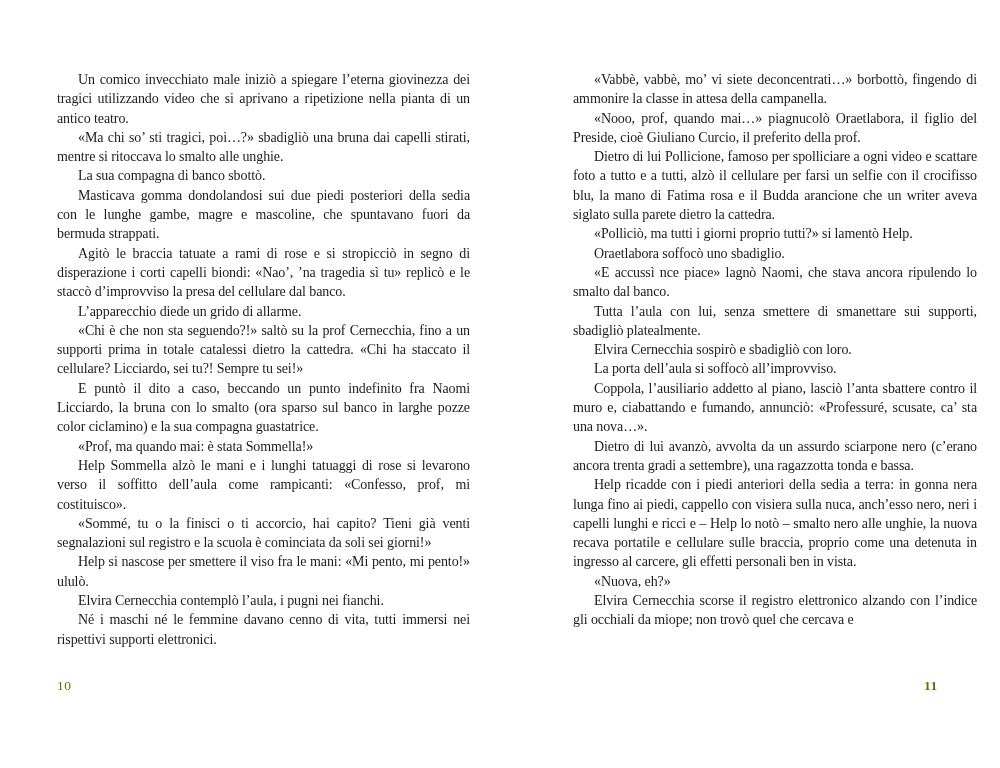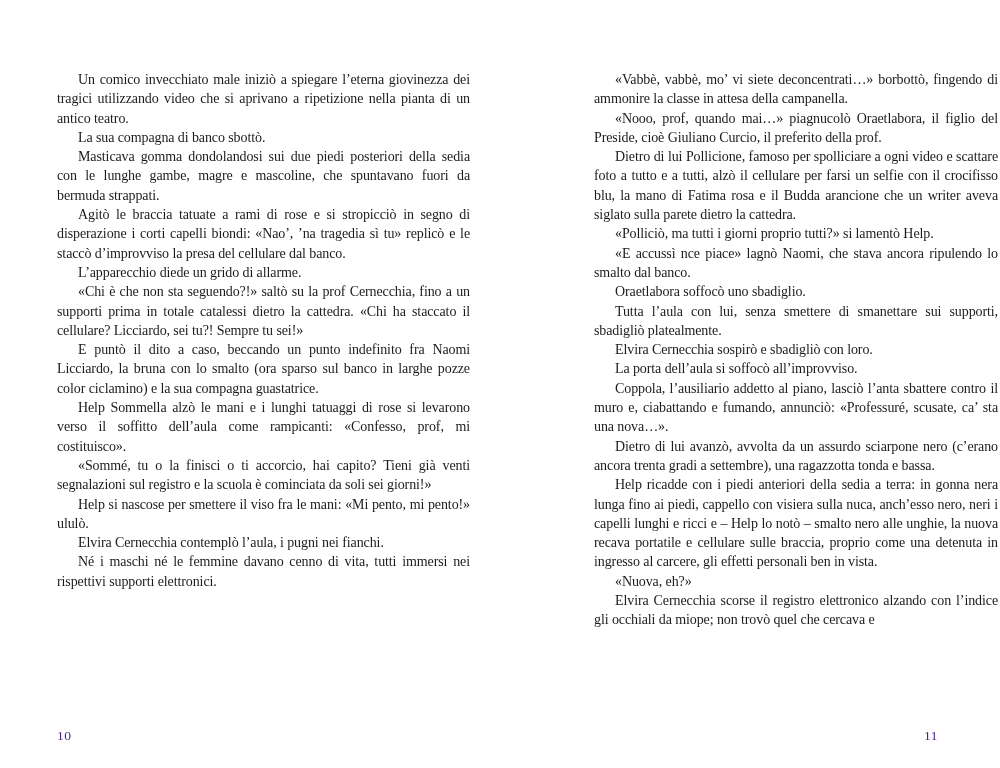--- a/index.html
+++ b/index.html
@@ -27,71 +27,73 @@
   .text-block {
     position: absolute;
     top: 70px;
     text-align: justify;
     font-size: 14px;
     line-height: 19.3px;
     letter-spacing: -0.1px;
   }
   .page.left  .text-block { left: 57px; width: 413px; }
   
-  .page.right .text-block { left: 94px; width: 404px; }
+  .page.right .text-block { left: 73px; width: 404px; }
 
   .para {
     margin: 0;
     text-indent: 21px;
     hyphens: auto;
     font-family: Liberation Serif, serif;
     -webkit-hyphens: auto;
   }
 
   .page-number {
     position: absolute;
-    top: 728px;
+    top: 678px;
     font-size: 13.5px;
     letter-spacing: 0.5px;
-    color: #4c1d95;
+    color: #4d7c0f;
   }
   .page.left  .page-number { left: 57px; }
-  .page.right .page-number { left: 424px; }
+  .page.right .page-number { left: 424px; font-weight: bold; }
 </style>
 </head>
 <body>
 
 <div class="spread">
 
   <section class="page left">
     <div class="text-block" lang="it">
         <p class="para">Un comico invecchiato male iniziò a spiegare l’eterna giovinezza dei tragici utilizzando video che si aprivano a ripetizione nella pianta di un antico teatro.</p>
+        <p class="para">«Ma chi so’ sti tragici, poi…?» sbadigliò una bruna dai capelli stirati, mentre si ritoccava lo smalto alle unghie.</p>
         <p class="para">La sua compagna di banco sbottò.</p>
         <p class="para">Masticava gomma dondolandosi sui due piedi posteriori della sedia con le lunghe gambe, magre e mascoline, che spuntavano fuori da bermuda strappati.</p>
         <p class="para">Agitò le braccia tatuate a rami di rose e si stropicciò in segno di disperazione i corti capelli biondi: «Nao’, ’na tragedia sì tu» replicò e le staccò d’improvviso la presa del cellulare dal banco.</p>
         <p class="para">L’apparecchio diede un grido di allarme.</p>
         <p class="para">«Chi è che non sta seguendo?!» saltò su la prof Cernecchia, fino a un supporti prima in totale catalessi dietro la cattedra. «Chi ha staccato il cellulare? Licciardo, sei tu?! Sempre tu sei!»</p>
         <p class="para">E puntò il dito a caso, beccando un punto indefinito fra Naomi Licciardo, la bruna con lo smalto (ora sparso sul banco in larghe pozze color ciclamino) e la sua compagna guastatrice.</p>
+        <p class="para">«Prof, ma quando mai: è stata Sommella!»</p>
         <p class="para">Help Sommella alzò le mani e i lunghi tatuaggi di rose si levarono verso il soffitto dell’aula come rampicanti: «Confesso, prof, mi costituisco».</p>
         <p class="para">«Sommé, tu o la finisci o ti accorcio, hai capito? Tieni già venti segnalazioni sul registro e la scuola è cominciata da soli sei giorni!»</p>
         <p class="para">Help si nascose per smettere il viso fra le mani: «Mi pento, mi pento!» ululò.</p>
         <p class="para">Elvira Cernecchia contemplò l’aula, i pugni nei fianchi.</p>
         <p class="para">Né i maschi né le femmine davano cenno di vita, tutti immersi nei rispettivi supporti elettronici.</p>
       </div>
     <div class="page-number">10</div>
   </section>
 
   <section class="page right">
     <div class="text-block" lang="it">
         <p class="para">«Vabbè, vabbè, mo’ vi siete deconcentrati…» borbottò, fingendo di ammonire la classe in attesa della campanella.</p>
         <p class="para">«Nooo, prof, quando mai…» piagnucolò Oraetlabora, il figlio del Preside, cioè Giuliano Curcio, il preferito della prof.</p>
         <p class="para">Dietro di lui Pollicione, famoso per spolliciare a ogni video e scattare foto a tutto e a tutti, alzò il cellulare per farsi un selfie con il crocifisso blu, la mano di Fatima rosa e il Budda arancione che un writer aveva siglato sulla parete dietro la cattedra.</p>
         <p class="para">«Polliciò, ma tutti i giorni proprio tutti?» si lamentò Help.</p>
+        <p class="para">Oraetlabora soffocò uno sbadiglio.</p>
         <p class="para">«E accussì nce piace» lagnò Naomi, che stava ancora ripulendo lo smalto dal banco.</p>
-        <p class="para">Oraetlabora soffocò uno sbadiglio.</p>
         <p class="para">Tutta l’aula con lui, senza smettere di smanettare sui supporti, sbadigliò platealmente.</p>
         <p class="para">Elvira Cernecchia sospirò e sbadigliò con loro.</p>
         <p class="para">La porta dell’aula si soffocò all’improvviso.</p>
         <p class="para">Coppola, l’ausiliario addetto al piano, lasciò l’anta sbattere contro il muro e, ciabattando e fumando, annunciò: «Professuré, scusate, ca’ sta una nova…».</p>
         <p class="para">Dietro di lui avanzò, avvolta da un assurdo sciarpone nero (c’erano ancora trenta gradi a settembre), una ragazzotta tonda e bassa.</p>
         <p class="para">Help ricadde con i piedi anteriori della sedia a terra: in gonna nera lunga fino ai piedi, cappello con visiera sulla nuca, anch’esso nero, neri i capelli lunghi e ricci e – Help lo notò – smalto nero alle unghie, la nuova recava portatile e cellulare sulle braccia, proprio come una detenuta in ingresso al carcere, gli effetti personali ben in vista.</p>
         <p class="para">«Nuova, eh?»</p>
         <p class="para">Elvira Cernecchia scorse il registro elettronico alzando con l’indice gli occhiali da miope; non trovò quel che cercava e</p>
       </div>
     <div class="page-number">11</div>

